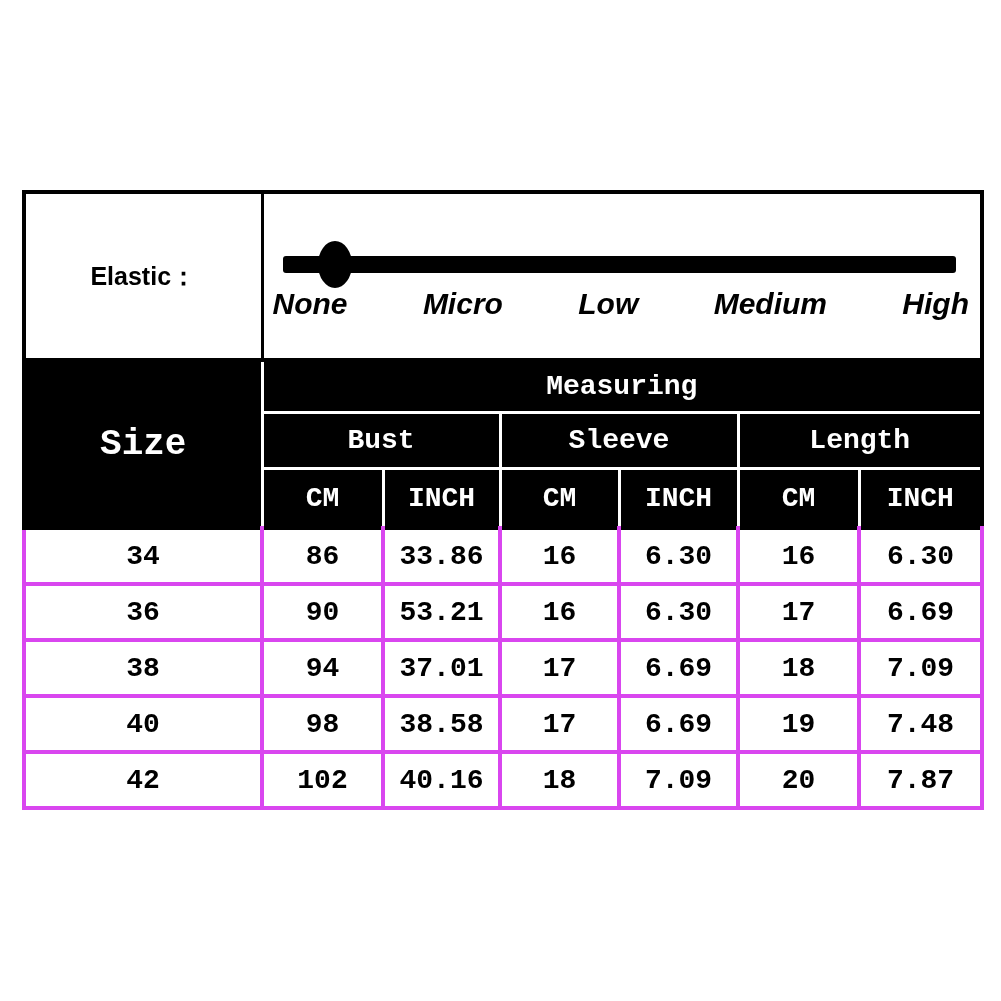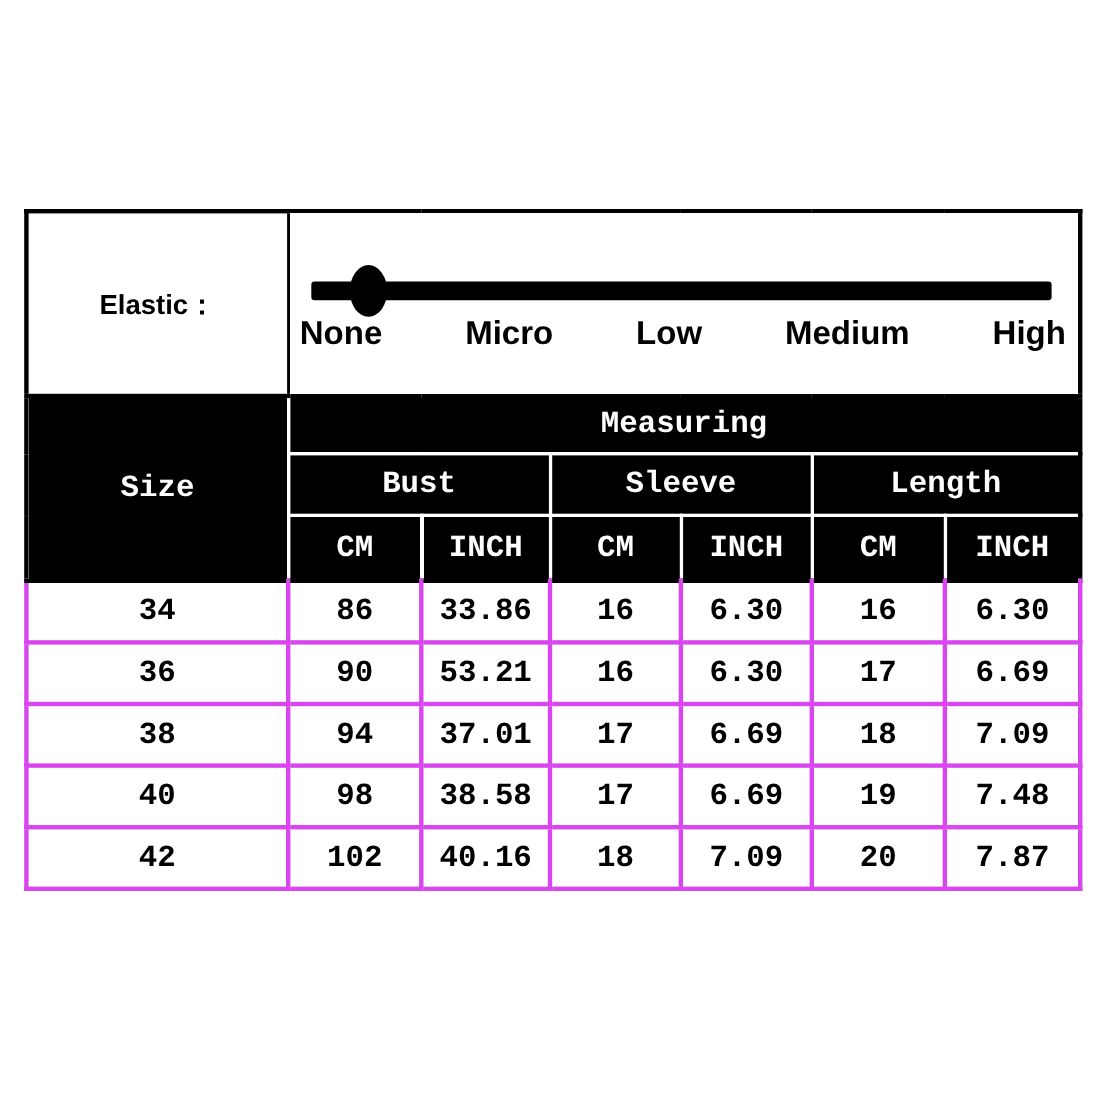--- a/index.html
+++ b/index.html
@@ -36,21 +36,21 @@
     border: 3px solid #000000;
     border-bottom: 4px solid #000000;
     height: 164px;
   }
   td.cell-elastic-label {
     font-family: "Liberation Sans", sans-serif;
     font-size: 25px;
     font-weight: bold;
     color: #000000;
   }
-  td.cell-slider { position: relative; }
+  td.cell-slider { position: relative; font-style: italic; }
   .slider-wrap {
     position: relative;
     width: 100%;
     height: 164px;
   }
   .slider-track {
     position: absolute;
     left: 19px;
     right: 24px;
     top: 62px;
@@ -83,21 +83,21 @@
   
   td.hdr {
     background: #000000;
     color: #ffffff;
     border: 3px solid #ffffff;
     font-size: 28px;
   }
   tr.row-measuring td.hdr { height: 49px; }
   tr.row-measures  td.hdr { height: 53px; margin-left: 32px; }
   tr.row-units     td.hdr { height: 56px; }
-  td.cell-size-corner { font-size: 28px; }
+  td.cell-size-corner { font-size: 36px; }
   
   tr.row-data td {
     background: #ffffff;
     color: #000000;
     border: 4px solid #d946ef;
     font-size: 28px;
     height: 52px;
   }
   tr.row-data.first td { border-top: 4px solid #000000; }
 </style>

